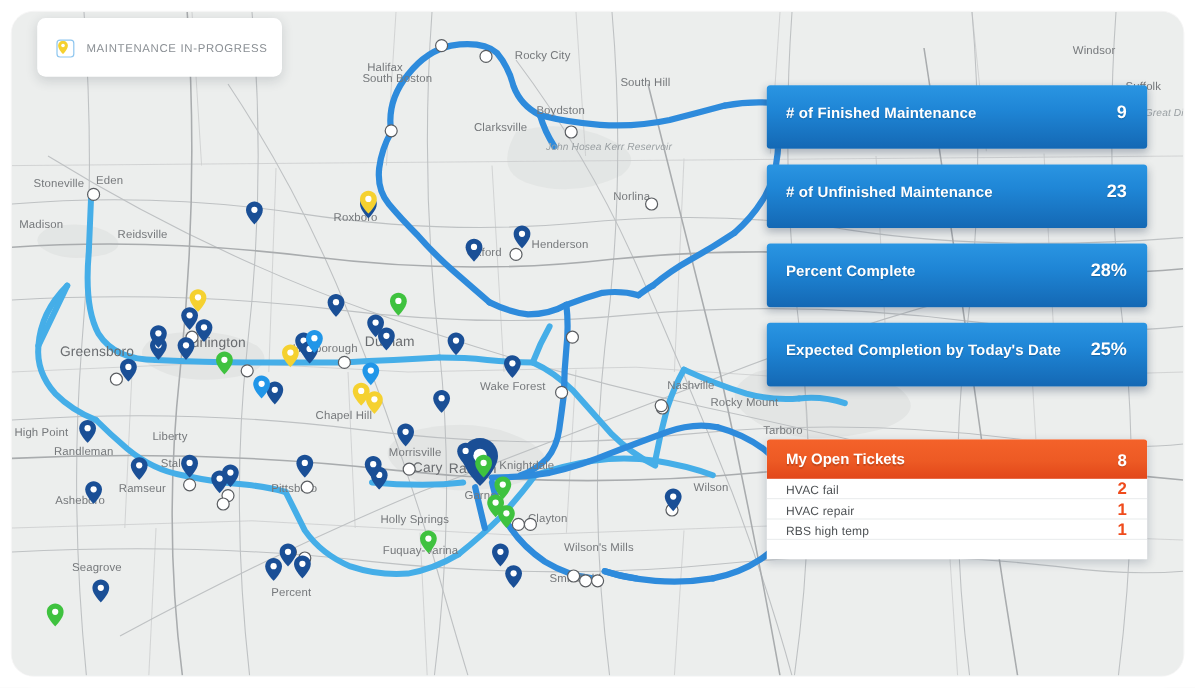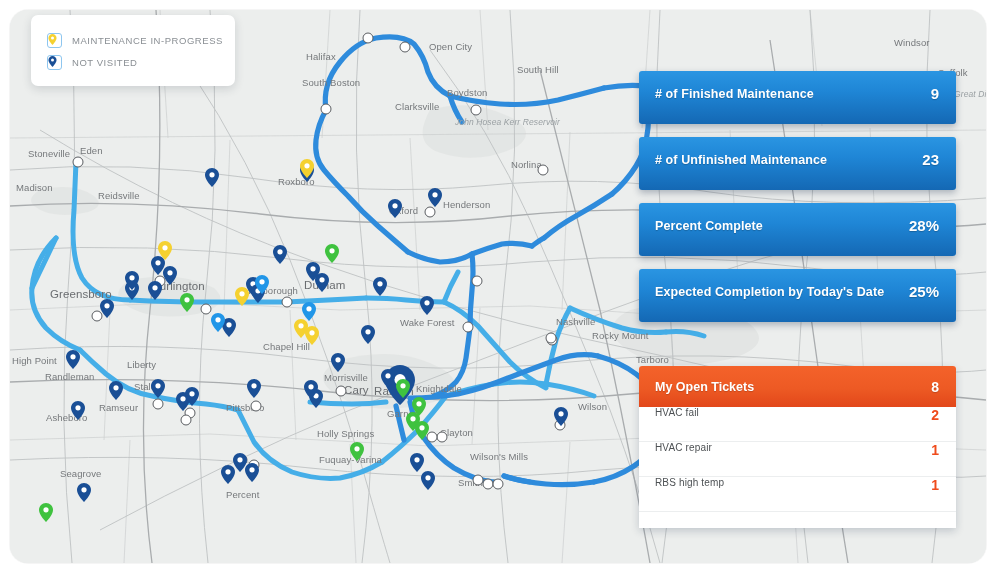--- a/index.html
+++ b/index.html
@@ -158,43 +158,43 @@
   .tickets {
     position: absolute;
     left: 629px; top: 356px;
     width: 317px;
     background: #ffffff;
     border-radius: 3px 3px 0 0;
     box-shadow: 0 3px 8px rgba(20,40,70,0.20);
     overflow: hidden;
   }
   .tickets-header {
-    height: 41px;
+    height: 33px;
     background: linear-gradient(to bottom, #f4622a 0%, #ed5a24 55%, #e2471a 100%);
     display: flex;
     align-items: center;
     justify-content: space-between;
     padding: 0 17px 0 16px;
   }
   .tickets-title {
     color: #ffffff;
     font-size: 12.5px;
     font-weight: bold;
     text-shadow: 0 1px 1px rgba(0,0,0,0.18);
   }
   .tickets-count {
     color: #ffffff;
     font-size: 14px;
     font-weight: bold;
     text-shadow: 0 1px 1px rgba(0,0,0,0.18);
   }
   .ticket-row {
-    height: 35px;
+    height: 17px;
     display: flex;
-    align-items: flex-start;
+    align-items: flex-end;
     justify-content: space-between;
     padding: 0 17px 0 16px;
     border-bottom: 1px solid #eceeef;
   }
   .ticket-row:last-child { border-bottom: none; }
   .ticket-name {
     font-size: 10px;
     color: #4d5154;
     letter-spacing: 0.15px;
   }
@@ -352,22 +352,22 @@
 
           <path d="M400,392 Q404,412 414,428 Q426,446 444,458 Q464,470 484,472"></path>
           <path d="M494,466 Q506,470 520,472"></path>
 
           <path d="M386,396 Q390,414 394,430"></path>
         </g>
       </svg>
 
       <div>
         <div class="city-label" style="left:296px;top:41px">Halifax</div>
-        <div class="city-label" style="left:419px;top:31px">Open City</div>
-        <div class="city-label" style="left:292px;top:67px">South Boston</div>
+        <div class="city-label" style="left:419px;top:31px">Rocky City</div>
+        <div class="city-label" style="left:292px;top:50px">South Boston</div>
         <div class="city-label" style="left:507px;top:54px">South Hill</div>
         <div class="city-label" style="left:437px;top:77px">Boydston</div>
         <div class="city-label" style="left:385px;top:91px">Clarksville</div>
         <div class="city-label" style="left:884px;top:27px">Windsor</div>
         <div class="city-label" style="left:928px;top:57px">Suffolk</div>
         <div class="city-label park" style="left:445px;top:107px;width:86px">John Hosea Kerr Reservoir</div>
         <div class="city-label" style="left:501px;top:149px">Norlina</div>
         <div class="city-label" style="left:268px;top:166px">Roxboro</div>
         <div class="city-label" style="left:18px;top:138px">Stoneville</div>
         <div class="city-label" style="left:70px;top:135px">Eden</div>
@@ -775,29 +775,20 @@
       <div class="legend">
         <div class="legend-row">
           <span class="legend-icon">
             <svg viewBox="0 0 14 19">
                 <path d="M7 0C3.1 0 0 3.1 0 7c0 5.2 7 12 7 12s7-6.8 7-12c0-3.9-3.1-7-7-7z" fill="#f5d130"></path>
                 <circle cx="7" cy="6.8" r="2.6" fill="#ffffff"></circle>
               </svg>
           </span>
           <span class="legend-text">MAINTENANCE IN-PROGRESS</span>
         </div>
-        <div class="legend-row">
-          <span class="legend-icon">
-            <svg viewBox="0 0 14 19">
-                <path d="M7 0C3.1 0 0 3.1 0 7c0 5.2 7 12 7 12s7-6.8 7-12c0-3.9-3.1-7-7-7z" fill="#1a4f96"></path>
-                <circle cx="7" cy="6.8" r="2.6" fill="#ffffff"></circle>
-              </svg>
-          </span>
-          <span class="legend-text">NOT VISITED</span>
-        </div>
       </div>
 
       <div class="kpi-stack">
         <div class="kpi-card">
           <span class="kpi-label"># of Finished Maintenance</span>
           <span class="kpi-value">9</span>
         </div>
         <div class="kpi-card">
           <span class="kpi-label"># of Unfinished Maintenance</span>
           <span class="kpi-value">23</span>

